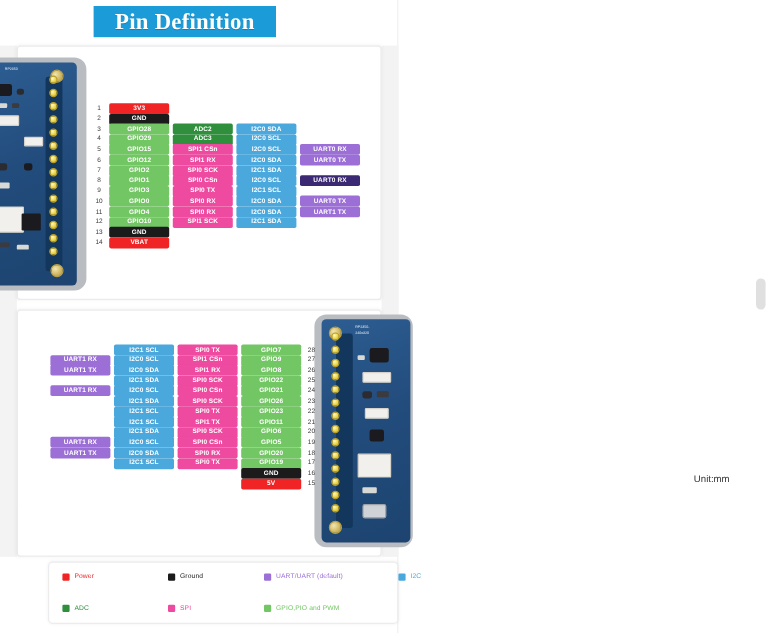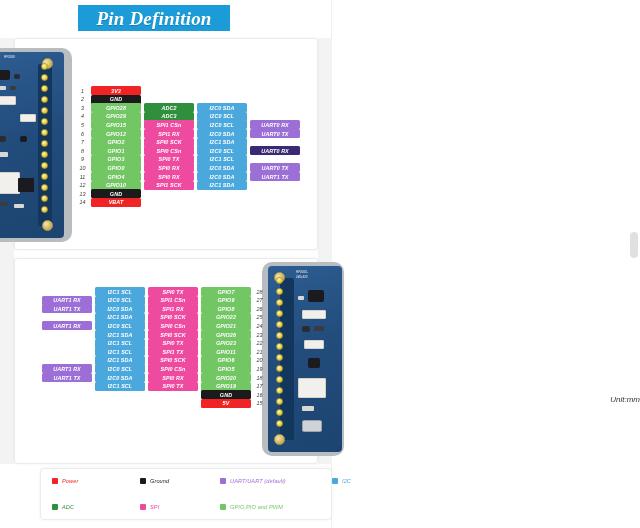--- a/index.html
+++ b/index.html
@@ -5,21 +5,21 @@
   * { box-sizing: border-box; margin: 0; padding: 0; }
   html, body {
     width: 640px; height: 528px;
     background: #ffffff;
     font-family: "Liberation Sans", sans-serif;
     overflow: hidden;
   }
   .page { position: relative; width: 640px; height: 528px; background: #fff; }
 
   
-  .panel { position: absolute; top: 0; height: 416px; font-style: italic; }
+  .panel { position: absolute; top: 0; height: 416px; }
   .panel-left  { left: 0;   width: 332px; }
   .panel-right { left: 332px; width: 308px; }
 
   
   .title-banner {
     position: absolute;
     background: #1b9bd8;
     color: #ffffff;
     font-family: "Liberation Serif", serif;
     font-weight: bold;
@@ -118,21 +118,21 @@
   
   .legend-grid {
     position:absolute; left:40px; top:468px; width:292px; height:52px;
     display:grid; grid-template-columns: 88px 80px 112px 1fr;
     grid-template-rows: 26px 26px; align-items:center; padding-left:12px;
   }
   .lg-item { display:flex; align-items:center; gap:4px; font-size:5.6px; }
   .sw { width:6px; height:6px; display:inline-block; border-radius:1px; }
   .lg-label { letter-spacing:.1px; }
 
-  .unit-txt { position:absolute; right:0; bottom:12px; font-size:8px; color:#333; }
+  .unit-txt { position:absolute; right:32px; bottom:12px; font-size:8px; color:#333; }
 
   .divider { position:absolute; left:331px; top:0; width:1px; height:528px; background:#f0f0f0; }
   .scrollbar { position:absolute; right:2px; top:232px; width:8px; height:26px;
                background:#c6c6c6; border-radius:4px; opacity:.55; }
 </style>
 </head>
 <body>
 
 <div class="page">
 

